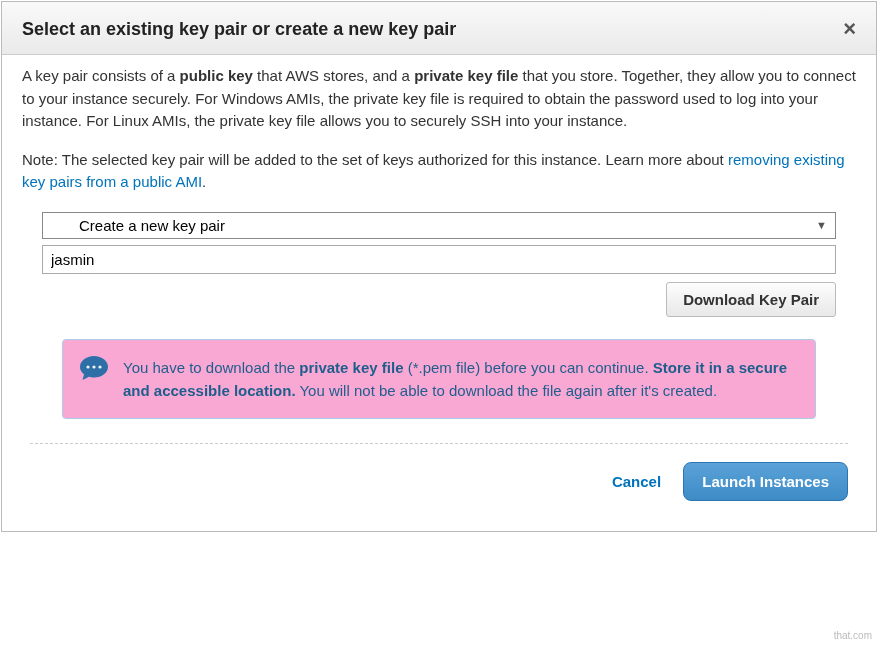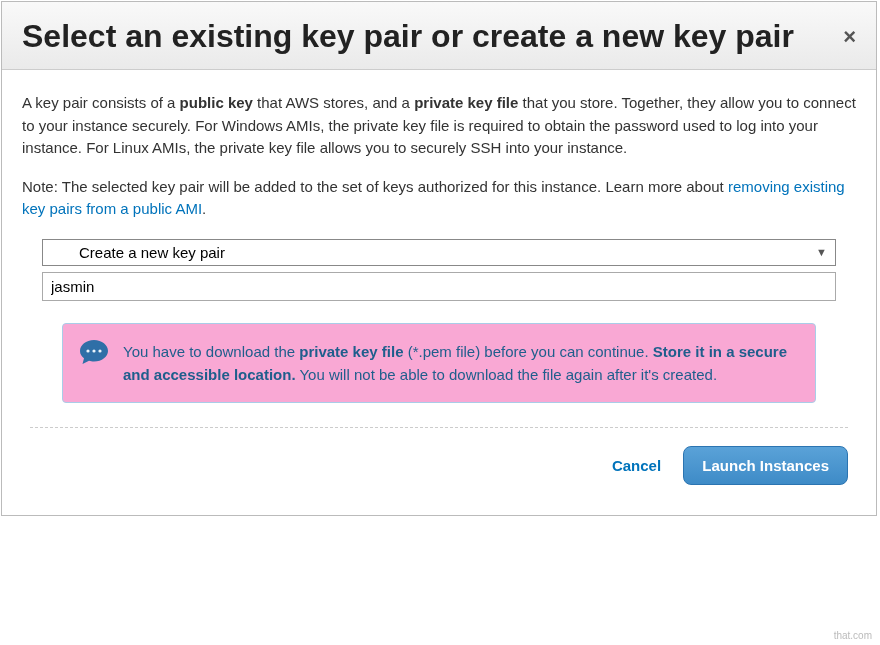--- a/index.html
+++ b/index.html
@@ -22,34 +22,34 @@
     }
     .dialog-header {
       background: linear-gradient(#f9f9f9, #eaeaea);
       border-bottom: 1px solid #ccc;
       padding: 16px 20px 14px 20px;
       display: flex;
       justify-content: space-between;
       align-items: center;
     }
     .dialog-title {
-      font-size: 32px;
+      font-size: 18px;
       font-weight: bold;
       color: #222;
     }
     .close-x {
       font-size: 22px;
       color: #555;
       cursor: pointer;
       padding: 0 0 0 10px;
       line-height: 1;
       font-weight: bold;
     }
     .dialog-body {
-      padding: 22px 20px 20px 20px;
+      padding: 10px 20px 20px 20px;
     }
     .para {
       color: #333;
       line-height: 1.5;
       margin-bottom: 16px;
     }
     .para b {
       font-weight: bold;
     }
     .note-block {
@@ -188,20 +188,23 @@
 
     <div class="form-box">
 
       <div class="select-wrap">
         <span class="select-text">Create a new key pair</span>
         <span class="select-arrow">▼</span>
       </div>
 
       <input type="text" class="text-input" value="jasmin" style="">
 
+      <div class="download-row">
+        <button class="btn">Download Key Pair</button>
+      </div>
 
       <div class="info-box">
         <svg class="info-icon" viewBox="0 0 34 28">
           <path d="M17 2 C9 2 3 7 3 13 C3 16 4.5 18.5 7 20.3 L5.5 26 L12 22.7 C13.5 23.2 15 23.5 17 23.5 C25 23.5 31 18.5 31 13 C31 7 25 2 17 2 Z" fill="#2f6fa7"></path>
           <circle cx="11" cy="13" r="1.6" fill="#eaf4fb"></circle>
           <circle cx="17" cy="13" r="1.6" fill="#eaf4fb"></circle>
           <circle cx="23" cy="13" r="1.6" fill="#eaf4fb"></circle>
         </svg>
         <span>You have to download the </span><b>private key file</b><span> (*.pem file) before you can continue. </span><b>Store it in a secure and accessible location.</b><span> You will not be able to download the file again after it's created.</span>
       </div>

